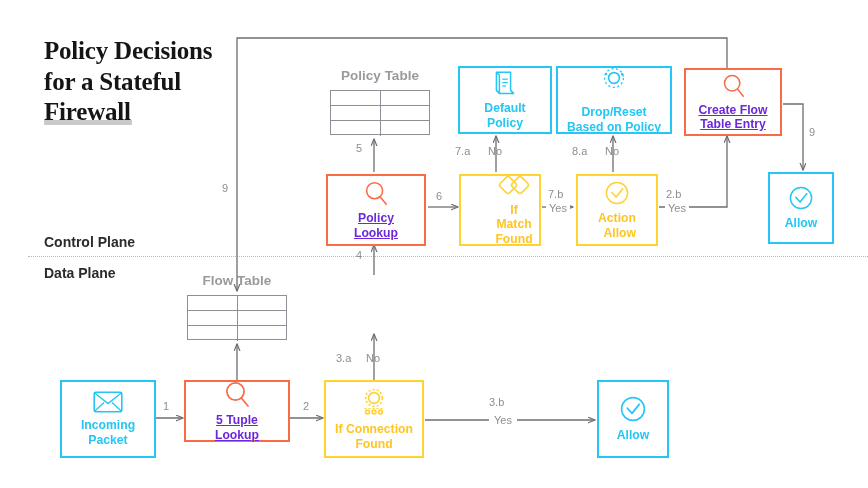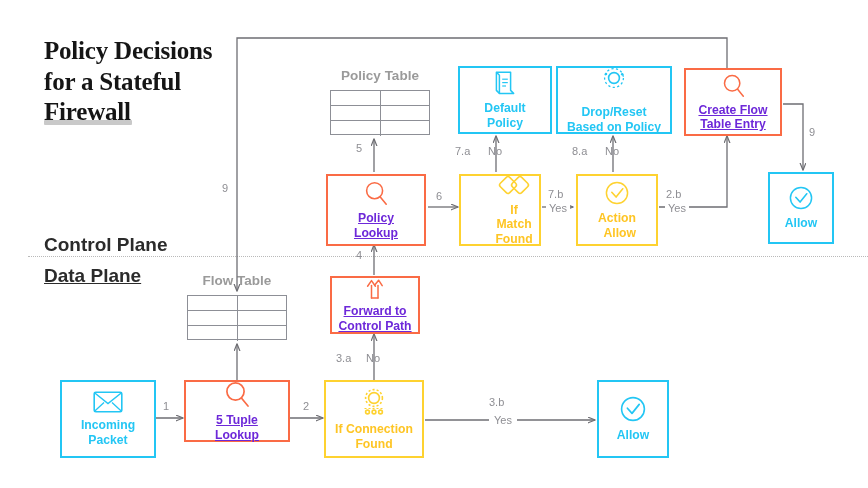--- a/index.html
+++ b/index.html
@@ -8,21 +8,21 @@
   #stage{position:absolute;left:0;top:0;width:868px;height:488px;}
 
   
   .title{position:absolute;left:44px;top:36px;width:230px;
          font-size:25px;font-weight:bold;line-height:1.22;color:#151515;
          letter-spacing:-0.2px;font-family:Liberation Serif, serif;}
   .title-rule{position:absolute;left:44px;top:120px;width:88px;height:5px;
               background:#c9c9c9;border-radius:1px;}
 
   
-  .plane-label{position:absolute;font-size:19px;font-weight:bold;color:#2b2b2b;}
+  .plane-label{position:absolute;font-size:14px;font-weight:bold;color:#2b2b2b;}
   .divider{position:absolute;left:28px;top:256px;width:840px;height:0;
            border-top:1px dotted #b9b9b9;}
 
   
   .node{position:absolute;box-sizing:border-box;border:2px solid #000;
         background:#fff;display:flex;flex-direction:column;align-items:center;
         justify-content:center;text-align:center;}
   .node .lbl{font-size:12.2px;font-weight:bold;line-height:1.18;padding:0 3px;}
   .node .ico{display:block;margin-bottom:5px;line-height:0;}
   .c-cyan{border-color:#23c6f4;} .c-cyan .lbl{color:#23c6f4;}
@@ -51,21 +51,21 @@
 
   <div class="title">
     <div>Policy Decisions</div>
     <div>for a Stateful</div>
     <div>Firewall</div>
   </div>
   <div class="title-rule"></div>
 
   <div class="plane-label" style="left:44px;top:234px;">Control Plane</div>
   <div class="divider"></div>
-  <div class="plane-label" style="left:44px;top:265px;text-decoration:underline;">Data Plane</div>
+  <div class="plane-label" style="left:44px;top:265px;">Data Plane</div>
 
   <div class="tbl-cap" style="left:325px;top:68px;width:110px;">Policy Table</div>
   <div class="tbl" style="left:330px;top:90px;width:100px;height:45px;">
     <div class="tr" style="height:15px;">
         <div class="td"></div>
         <div class="td"></div>
       </div>
     <div class="tr" style="height:15px;">
         <div class="td"></div>
         <div class="td"></div>
@@ -201,35 +201,20 @@
   <div class="node c-cyan" style="left:597px;top:380px;width:72px;height:78px;">
     <span class="ico">
       <svg width="28" height="28" viewBox="0 0 28 28">
         <circle cx="14" cy="14" r="11.4" fill="none" stroke="#23c6f4" stroke-width="1.6"></circle>
         <path d="M8.4,13.2 L13,18.4 L20.2,9.4" fill="none" stroke="#23c6f4" stroke-width="1.7" stroke-linecap="round" stroke-linejoin="round"></path>
       </svg>
     </span>
     <span class="lbl">Allow</span>
   </div>
 
-  <div class="node c-red" style="left:330px;top:276px;width:90px;height:58px;">
-    <span class="ico">
-      <svg width="24" height="22" viewBox="0 0 24 22">
-        <g stroke="#fa6b45" stroke-width="1.5" fill="none" stroke-linecap="round" stroke-linejoin="round">
-          <path d="M8.5,21 L8.5,8.5"></path>
-          <path d="M15,21 L15,8.5"></path>
-          <path d="M8.5,21 L15,21"></path>
-          <path d="M4.6,9.2 L8.5,3.6 L12.4,9.2"></path>
-          <path d="M11.8,8.0 L15.6,3.2 L19.2,8.6"></path>
-        </g>
-      </svg>
-    </span>
-    <span class="lbl" style="white-space:pre-line;">Forward to
-Control Path</span>
-  </div>
 
   <div class="node c-red" style="left:326px;top:174px;width:100px;height:72px;">
     <span class="ico">
       <svg width="26" height="26" viewBox="0 0 28 28">
         <circle cx="12.5" cy="11.5" r="8.6" fill="none" stroke="#fa6b45" stroke-width="1.7"></circle>
         <path d="M18.6,18.2 L25,26" fill="none" stroke="#fa6b45" stroke-width="1.7" stroke-linecap="round"></path>
       </svg>
     </span>
     <span class="lbl" style="white-space:pre-line;">Policy
 Lookup</span>

